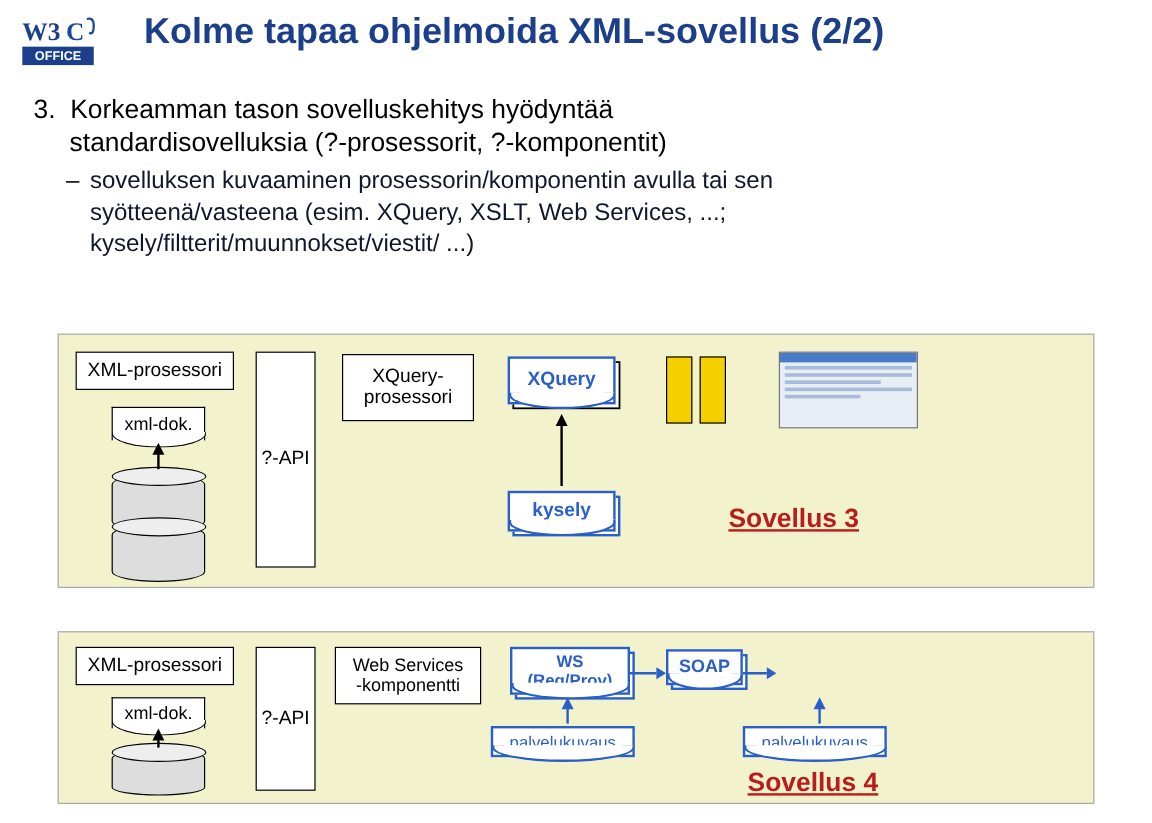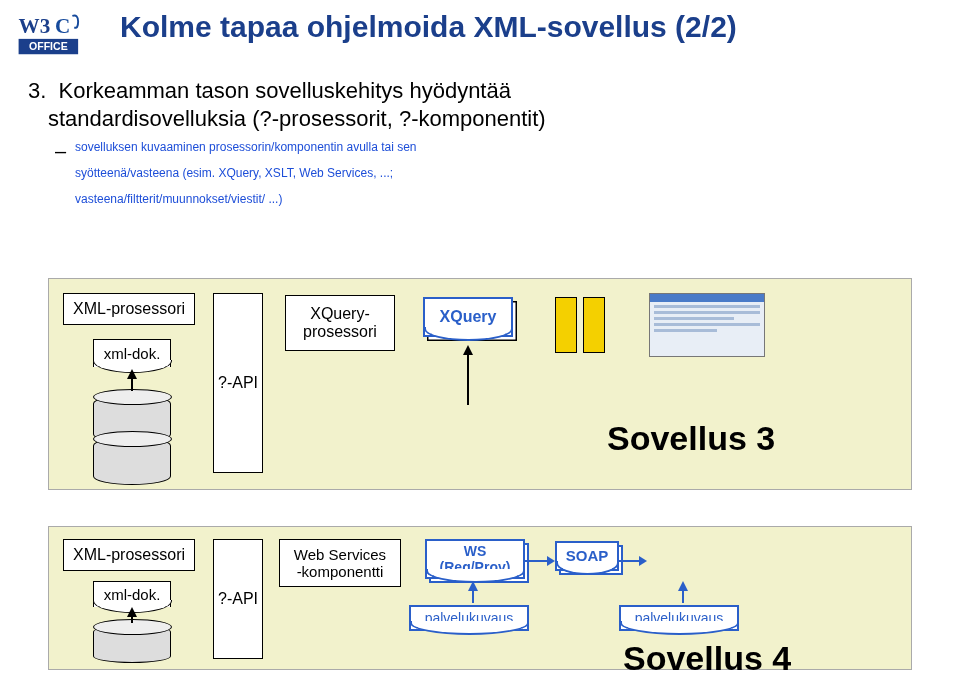--- a/index.html
+++ b/index.html
@@ -31,22 +31,22 @@
     position: absolute;
     left: 28px;
     right: 30px;
     font-size: 22px;
     color: #000;
   }
   .sub-bullet {
     position: absolute;
     left: 75px;
     right: 30px;
-    font-size: 12px;
-    color: #1d4ed8;
+    font-size: 20px;
+    color: #0f172a;
   }
   .dash {
     position: absolute;
     left: 55px;
     font-size: 20px;
     color: #000;
   }
   .panel {
     position: absolute;
     left: 48px;
@@ -116,23 +116,24 @@
     border-right: 5px solid transparent;
     border-bottom: 10px solid #000;
   }
   .arrow-line-v {
     position: absolute;
     width: 1.5px;
     background: #000;
   }
   .big-label {
     position: absolute;
-    font-size: 34px;
+    font-size: 22px;
     font-weight: bold;
-    color: #000000;
+    color: #b91c1c;
+    text-decoration: underline;
   }
   .blue-box {
     border: 2px solid #2a5fc9;
     background: #fff;
     color: #2a5fc9;
     font-weight: bold;
   }
   .blue-box.wavy-bottom::after {
     border-left: 2px solid #2a5fc9;
     border-right: 2px solid #2a5fc9;
@@ -174,26 +175,26 @@
   <rect x="0" y="28" width="62" height="16" fill="#1b3f8b"></rect>
   <text x="31" y="40" font-family="Arial" font-size="11" font-weight="bold" fill="#fff" text-anchor="middle">OFFICE</text>
 </svg>
 
 <div class="title">Kolme tapaa ohjelmoida XML-sovellus (2/2)</div>
 
 <div class="section-text" style="top:78px;">
   <span>3.</span>
   <span style="margin-left:6px;">Korkeamman tason sovelluskehitys hyödyntää</span>
 </div>
-<div class="section-text" style="top:106px; left:48px;">standardisovelluksia (?-prosessorit, ?-komponentit)</div>
+<div class="section-text" style="top:106px; left:58px;">standardisovelluksia (?-prosessorit, ?-komponentit)</div>
 
 <div class="dash" style="top:140px;">–</div>
 <div class="sub-bullet" style="top:140px;">sovelluksen kuvaaminen prosessorin/komponentin avulla tai sen</div>
 <div class="sub-bullet" style="top:166px;">syötteenä/vasteena (esim. XQuery, XSLT, Web Services, ...;</div>
-<div class="sub-bullet" style="top:192px;">vasteena/filtterit/muunnokset/viestit/ ...)</div>
+<div class="sub-bullet" style="top:192px;">kysely/filtterit/muunnokset/viestit/ ...)</div>
 
 <div class="panel panel1">
 
   <div class="box" style="left:14px; top:14px; width:132px; height:32px;">XML-prosessori</div>
 
   <div class="box wavy-bottom" style="left:44px; top:60px; width:78px; height:28px; font-size:15px;">xml-dok.</div>
 
   <div class="cylinder" style="left:44px; top:116px;"></div>
   <div class="cylinder" style="left:44px; top:158px;"></div>
   <div class="arrow-line-v" style="left:82px; top:94px; height:18px;"></div>
@@ -211,20 +212,21 @@
 
   <div class="screenshot" style="left:600px; top:14px; width:114px; height:62px;">
     <div class="screenshot-header"></div>
     <div class="screenshot-line"></div>
     <div class="screenshot-line"></div>
     <div class="screenshot-line" style="width:70%;"></div>
     <div class="screenshot-line"></div>
     <div class="screenshot-line" style="width:55%;"></div>
   </div>
 
+  <div class="box wavy-bottom shadow-blue blue-box" style="left:374px; top:130px; width:90px; height:34px; font-size:16px;">kysely</div>
   <div class="arrow-line-v" style="left:418px; top:70px; height:56px;"></div>
   <div class="arrow-up" style="left:413.5px; top:66px;"></div>
 
   <div class="big-label" style="left:558px; top:140px;">Sovellus 3</div>
 </div>
 
 <div class="panel panel2">
 
   <div class="box" style="left:14px; top:12px; width:132px; height:32px;">XML-prosessori</div>
 

